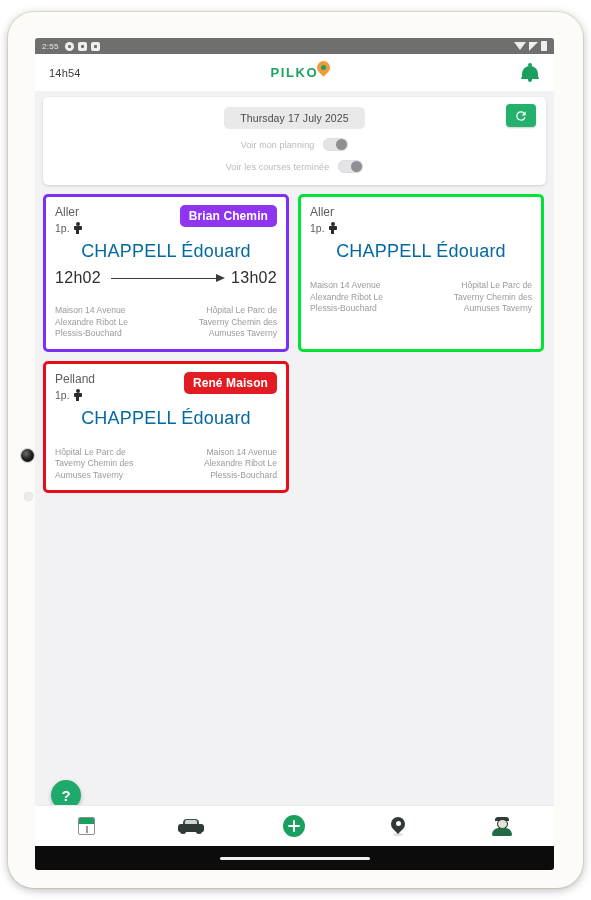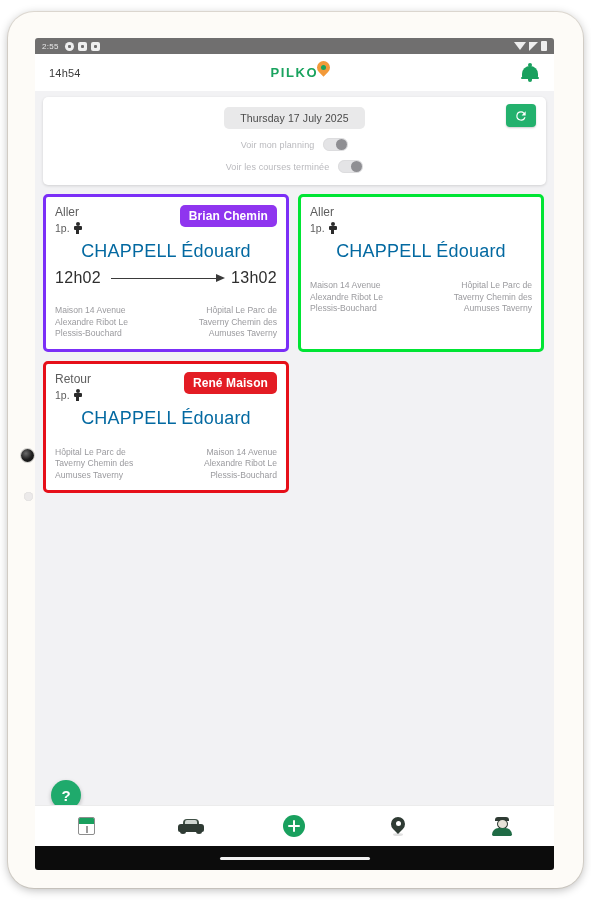--- a/index.html
+++ b/index.html
@@ -373,21 +373,21 @@
           </div>
           <div class="rc-driver">CHAPPELL Édouard</div>
           <div class="rc-addrs">
             <span class="rc-addr">Maison 14 Avenue Alexandre Ribot Le Plessis-Bouchard</span>
             <span class="rc-addr right">Hôpital Le Parc de Taverny Chemin des Aumuses Taverny</span>
           </div>
         </div>
         <div class="ride-card" style="border-color: rgb(230, 15, 25);">
           <div class="rc-top">
             <div>
-              <div class="rc-dir">Retour</div>
+              <div class="rc-dir">Pelland</div>
               <div class="rc-pax">
                 <span>1p.</span>
                 <span class="pax-icon">
                   <span class="ph"></span>
                   <span class="pb"></span>
                   <span class="pl"></span>
                 </span>
               </div>
             </div>
             <span class="rc-badge" style="background:#e31c24">René Maison</span>

